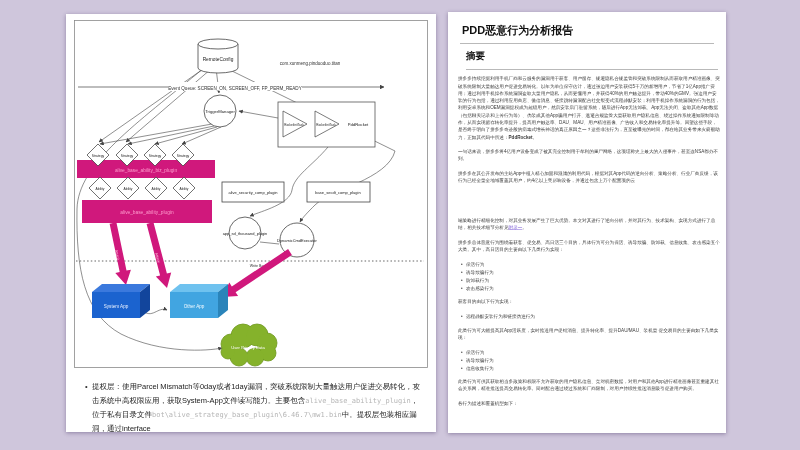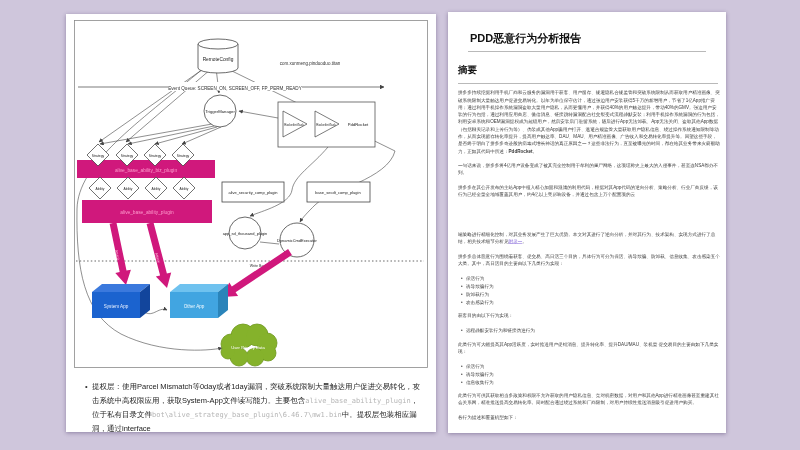--- a/index.html
+++ b/index.html
@@ -25,25 +25,25 @@
   .note .bullet{width:7px;flex:none;color:#333;}
   .note .code{
     font-family:"DejaVu Sans Mono","Liberation Mono",monospace;
     color:#b5b5b5;font-size:7px;
   }
 
   
   .rp-inner{padding:5px 8px 0 8px;}
   .rp-title{
     font-size:11px;font-weight:bold;color:#111;
-    padding:2px 0 5px 2px;border-bottom:1px solid #b9b9b9;margin:12px;
+    padding:2px 0 5px 2px;border-bottom:1px solid #b9b9b9;margin:4px;
   }
   .rp-h2{
     font-size:9.5px;font-weight:bold;color:#111;
-    margin:6px 0 0 2px;padding-bottom:6px;border-bottom:1px solid #b9b9b9;
+    margin:6px 0 0 10px;padding-bottom:6px;border-bottom:1px solid #b9b9b9;
   }
   .rp-body{
     width:524px;transform:scale(.5);transform-origin:0 0;
     margin-top:5px;margin-left:2px;
     font-size:9.2px;line-height:14.6px;color:#3a3a3a;
   }
   .rp-body p{margin:0 0 14px 0;}
   .rp-body .gap-before{margin-top:66px;}
   .rp-link{color:#7c5cd6;}
   .rp-list{margin:0 0 12px 6px;}

